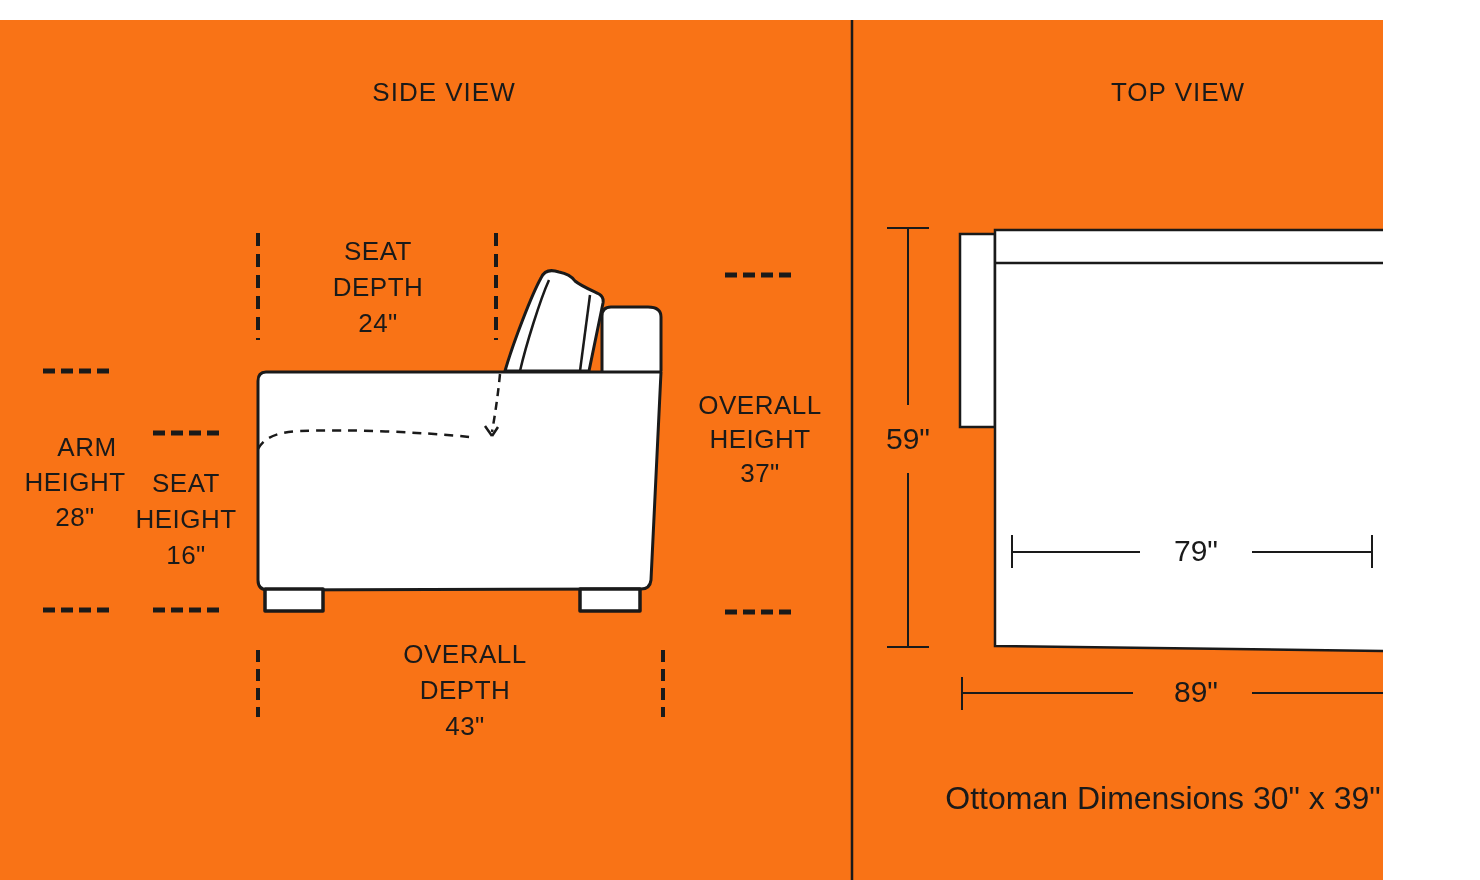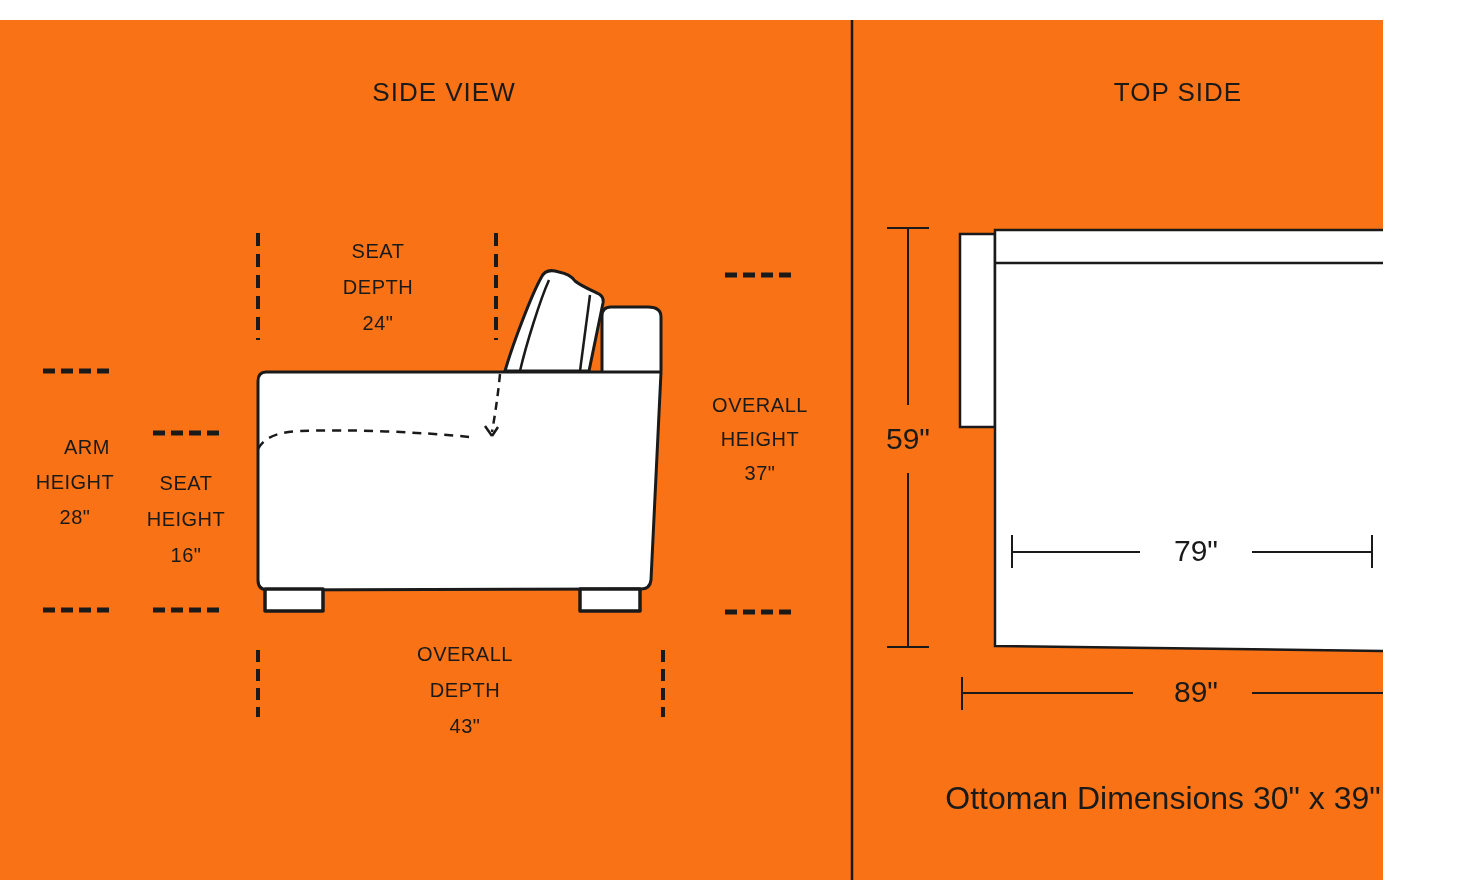--- a/index.html
+++ b/index.html
@@ -8,21 +8,21 @@
     width:1383px;height:880px;
     background:#f97316;
     font-family:"Liberation Sans","DejaVu Sans",sans-serif;
     overflow:hidden;
     margin-top:20px;
   }
   #linework{position:absolute;left:0;top:0;width:1480px;height:880px;}
   .lbl{
     position:absolute;
     transform:translate(-50%,-50%);
-    font-size:20px;
+    font-size:26px;
     color:#1a1a1a;
     white-space:nowrap;
     letter-spacing:0.5px;
     line-height:1;
   }
   .num{font-size:30px;letter-spacing:0px;}
   .note{font-size:32px;letter-spacing:0px;}
   .title{font-size:26px;letter-spacing:1px;}
 </style>
 </head>
@@ -104,21 +104,21 @@
       <g stroke-width="2">
         <path d="M962,657 V690"></path>
         <path d="M1422,657 V690"></path>
         <path d="M962,673 H1133"></path>
         <path d="M1252,673 H1422"></path>
       </g>
     </g>
   </svg>
 
   <div class="lbl title" style="left:444px;top:72px;">SIDE VIEW</div>
-  <div class="lbl title" style="left:1178px;top:72px;">TOP SIDE</div>
+  <div class="lbl title" style="left:1178px;top:72px;">TOP VIEW</div>
 
   <div class="lbl" style="left:378px;top:231px;">SEAT</div>
   <div class="lbl" style="left:378px;top:267px;">DEPTH</div>
   <div class="lbl" style="left:378px;top:303px;">24"</div>
 
   <div class="lbl" style="left:87px;top:427px;">ARM</div>
   <div class="lbl" style="left:75px;top:462px;">HEIGHT</div>
   <div class="lbl" style="left:75px;top:497px;">28"</div>
 
   <div class="lbl" style="left:186px;top:463px;">SEAT</div>

